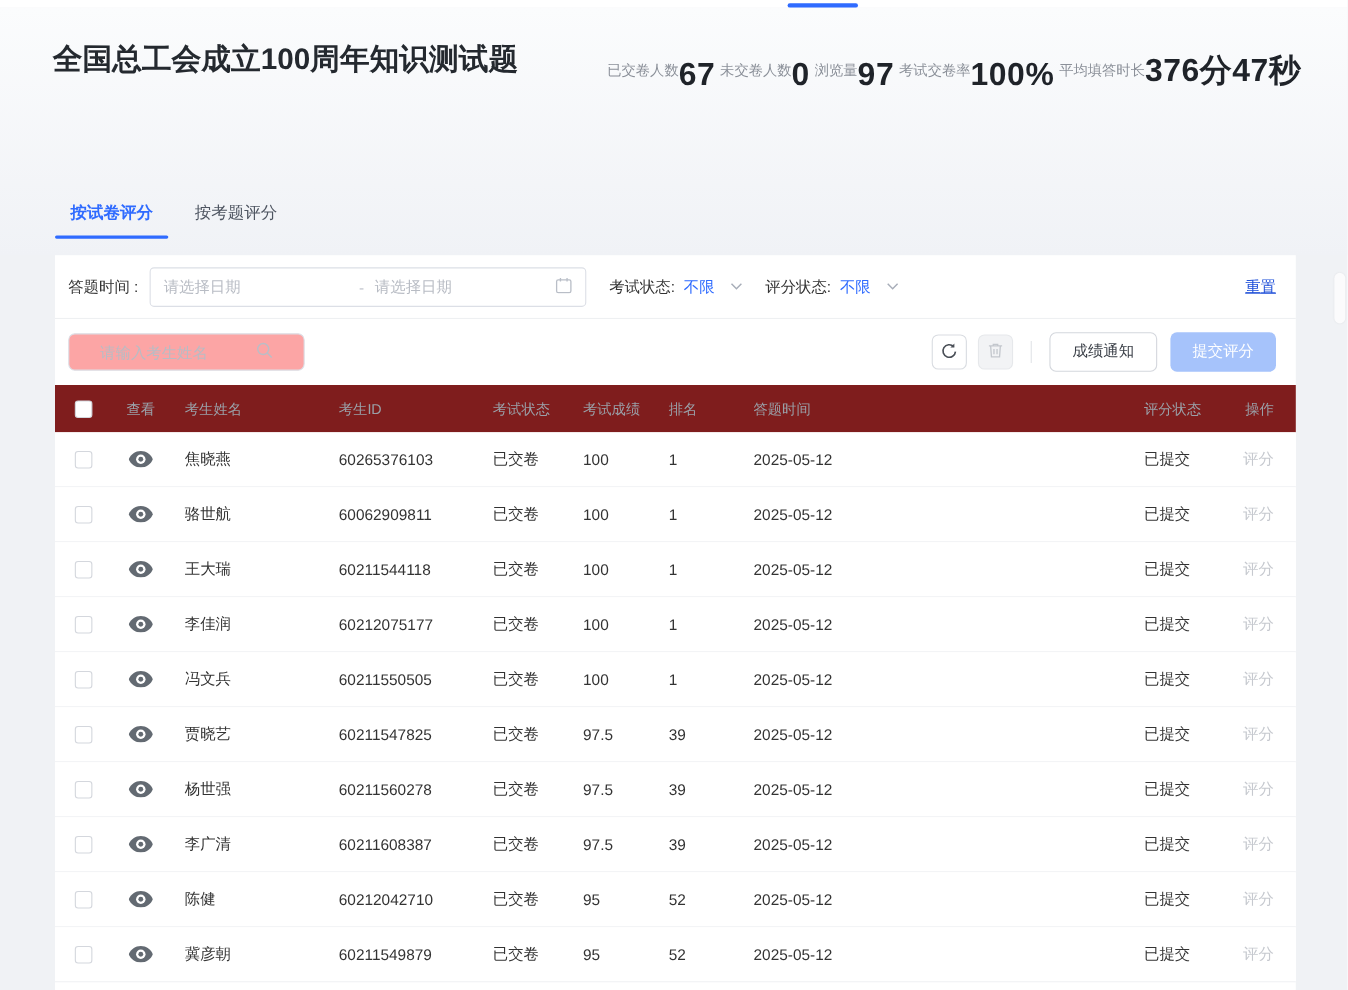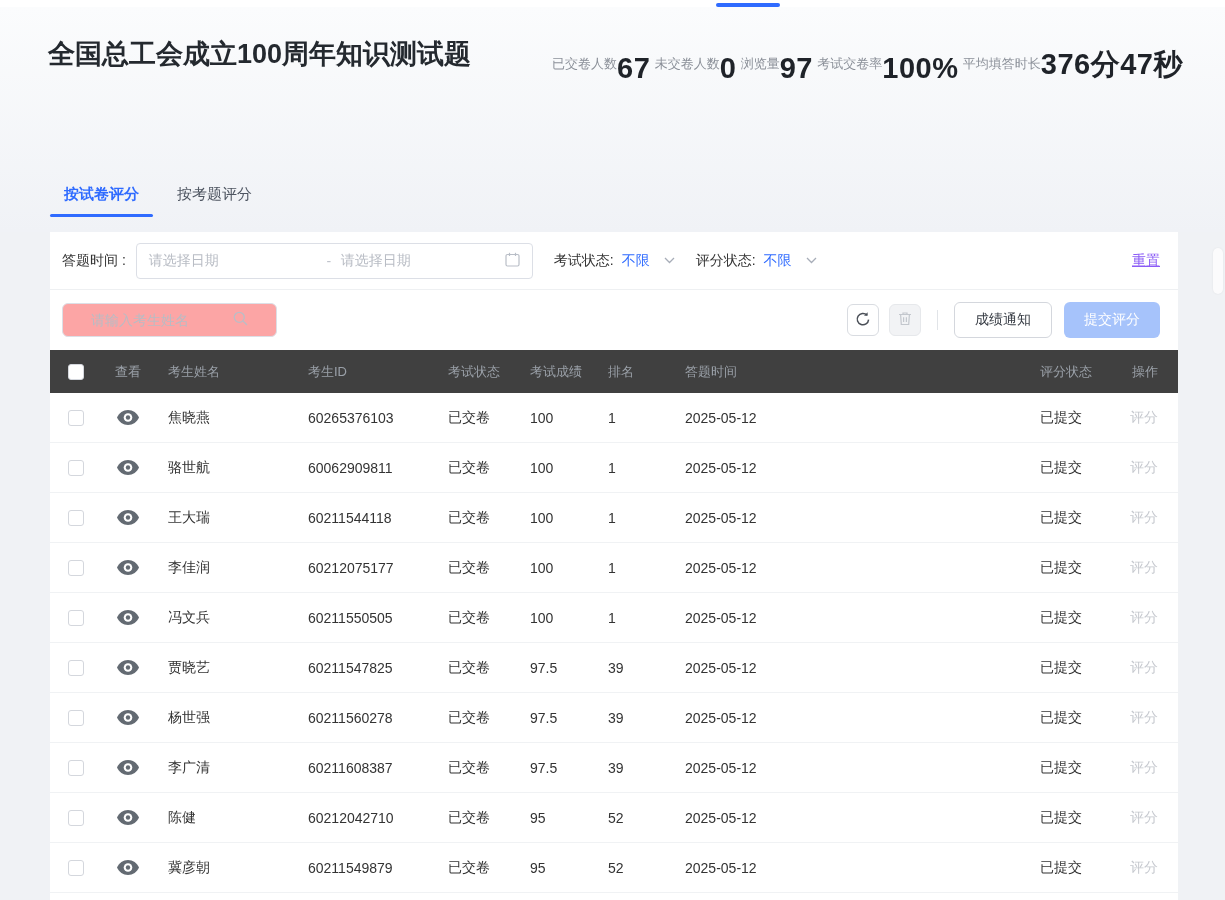--- a/index.html
+++ b/index.html
@@ -35,40 +35,40 @@
   .date-range { width:397px; height:36px; border:1px solid #dcdfe6; border-radius:4px; background:#fff;
     display:flex; align-items:center; padding:0 12px; cursor:pointer; }
   .date-ph { color:#b8bcc4; font-size:14px; }
   .date-ph.start { width:168px; }
   .date-sep { color:#c0c4cc; width:24px; text-align:center; }
   .date-ph.end { flex:1; }
   .sel-group { display:flex; align-items:center; margin-left:21px; white-space:nowrap; }
   .sel-label { color:#333; }
   .sel-value { color:#2f6bff; margin-left:8px; cursor:pointer; }
   .chevron { margin-left:14px; display:inline-flex; }
-  .reset-link { margin-left:auto; color:#8b5cf6; text-decoration:underline; cursor:pointer; }
+  .reset-link { margin-left:auto; color:#1d4ed8; text-decoration:underline; cursor:pointer; }
   
   .toolbar-row { height:60px; display:flex; align-items:center; padding:0 18px 0 12px; }
   .search-box { width:215px; height:34px; border:1px solid #dcdfe6; border-radius:6px; background:#fca5a5;
     display:flex; align-items:center; padding:0 28px; }
   .search-box input { border:none; outline:none; flex:1; font-size:14px; color:#333; background:transparent;
     font-family:inherit; min-width:0; }
   .search-box input::placeholder { color:#b8bcc4; }
   .tool-right { margin-left:auto; display:flex; align-items:center; }
   .icon-btn { width:32px; height:32px; border:1px solid #d9dce1; border-radius:6px; background:#fff;
     display:flex; align-items:center; justify-content:center; cursor:pointer; }
   .icon-btn.disabled { background:#f2f3f5; border-color:#e6e8eb; cursor:default; }
   .icon-btn + .icon-btn { margin-left:10px; }
   .v-divider { width:1px; height:20px; background:#e1e4e8; margin:0 16px; }
   .btn { height:36px; border-radius:6px; font-size:14px; padding:0 20px; cursor:pointer; font-family:inherit; }
   .btn-plain { background:#fff; border:1px solid #d4d7dd; color:#3a3f47;text-align:center; }
   .btn-primary-disabled { background:#a6c3fb; border:none; color:#ffffff; margin-left:12px; cursor:default; }
   
   .grid-row { display:grid; grid-template-columns:52px 52px 140px 140px 82px 78px 77px 1fr 105px 63px; align-items:center; }
-  .thead { height:43px; background:#404040; color:#9aa0a8; font-size:13px; }
+  .thead { height:43px; background:#7f1d1d; color:#9aa0a8; font-size:13px; }
   .trow { height:50px; border-bottom:1px solid #f0f2f4; color:#333; font-size:14px; background:#fff; }
   .cell-pad { padding-left:14px; }
   .cell-grade { padding-left:30px; }
   .cell-op { text-align:right; padding-right:20px; }
   .cell-center { display:flex; justify-content:center; align-items:center; }
   .checkbox { width:16px; height:16px; border:1px solid #d4d7dd; border-radius:3px; background:#fff; cursor:pointer; }
   .eye-wrap { display:flex; justify-content:center; cursor:pointer; }
   .op-link { color:#c6c9cf; cursor:default; }
   
   .scroll-thumb { position:absolute; right:2px; top:248px; width:10px; height:46px; background:#fbfbfc; border-radius:5px; box-shadow:0 0 2px rgba(0,0,0,0.08); }

